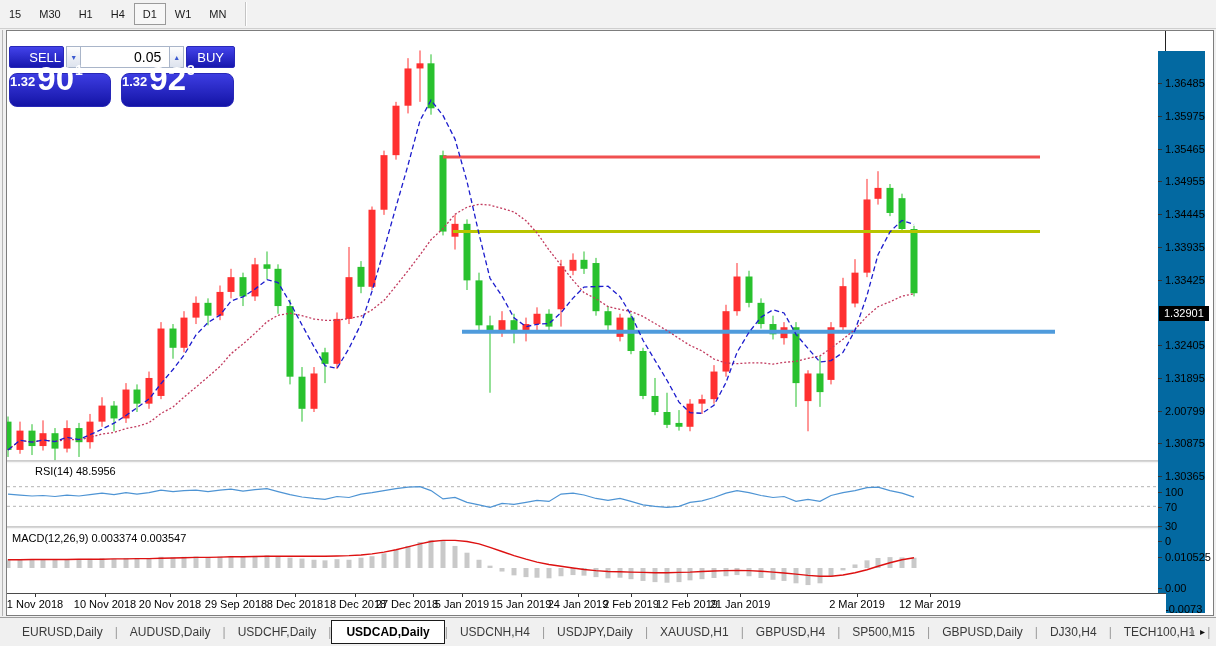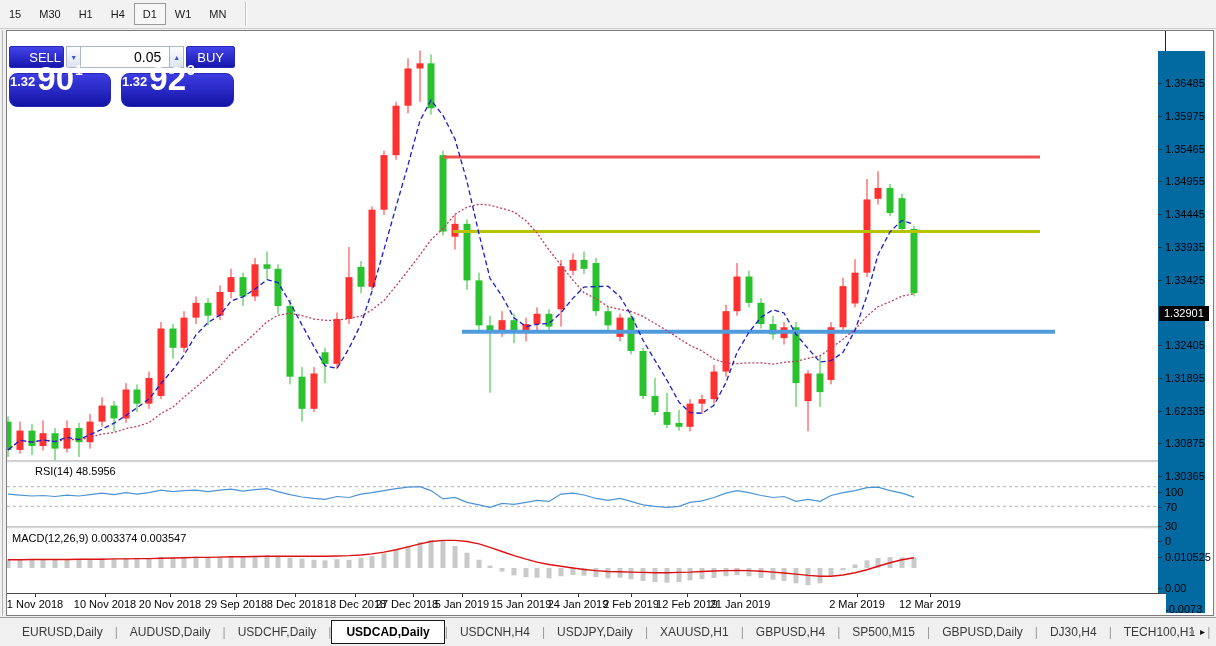--- a/index.html
+++ b/index.html
@@ -378,21 +378,21 @@
       <div class="ax-label" style="top: 157px;">1.34445</div>
       <div class="ax-tick" style="top: 195.75px;"></div>
       <div class="ax-label" style="top: 189.75px;">1.33935</div>
       <div class="ax-tick" style="top: 228.5px;"></div>
       <div class="ax-label" style="top: 222.5px;">1.33425</div>
       <div class="ax-tick" style="top: 294px;"></div>
       <div class="ax-label" style="top: 288px;">1.32405</div>
       <div class="ax-tick" style="top: 326.75px;"></div>
       <div class="ax-label" style="top: 320.75px;">1.31895</div>
       <div class="ax-tick" style="top: 359.5px;"></div>
-      <div class="ax-label" style="top: 353.5px;">1.62335</div>
+      <div class="ax-label" style="top: 353.5px;">2.00799</div>
       <div class="ax-tick" style="top: 392.25px;"></div>
       <div class="ax-label" style="top: 386.25px;">1.30875</div>
       <div class="ax-tick" style="top: 425px;"></div>
       <div class="ax-label" style="top: 419px;">1.30365</div>
       <div class="ax-tick" style="top: 441px;"></div>
       <div class="ax-label" style="top: 435px;">100</div>
       <div class="ax-tick" style="top: 455.7px;"></div>
       <div class="ax-label" style="top: 449.7px;">70</div>
       <div class="ax-tick" style="top: 475.3px;"></div>
       <div class="ax-label" style="top: 469.3px;">30</div>

